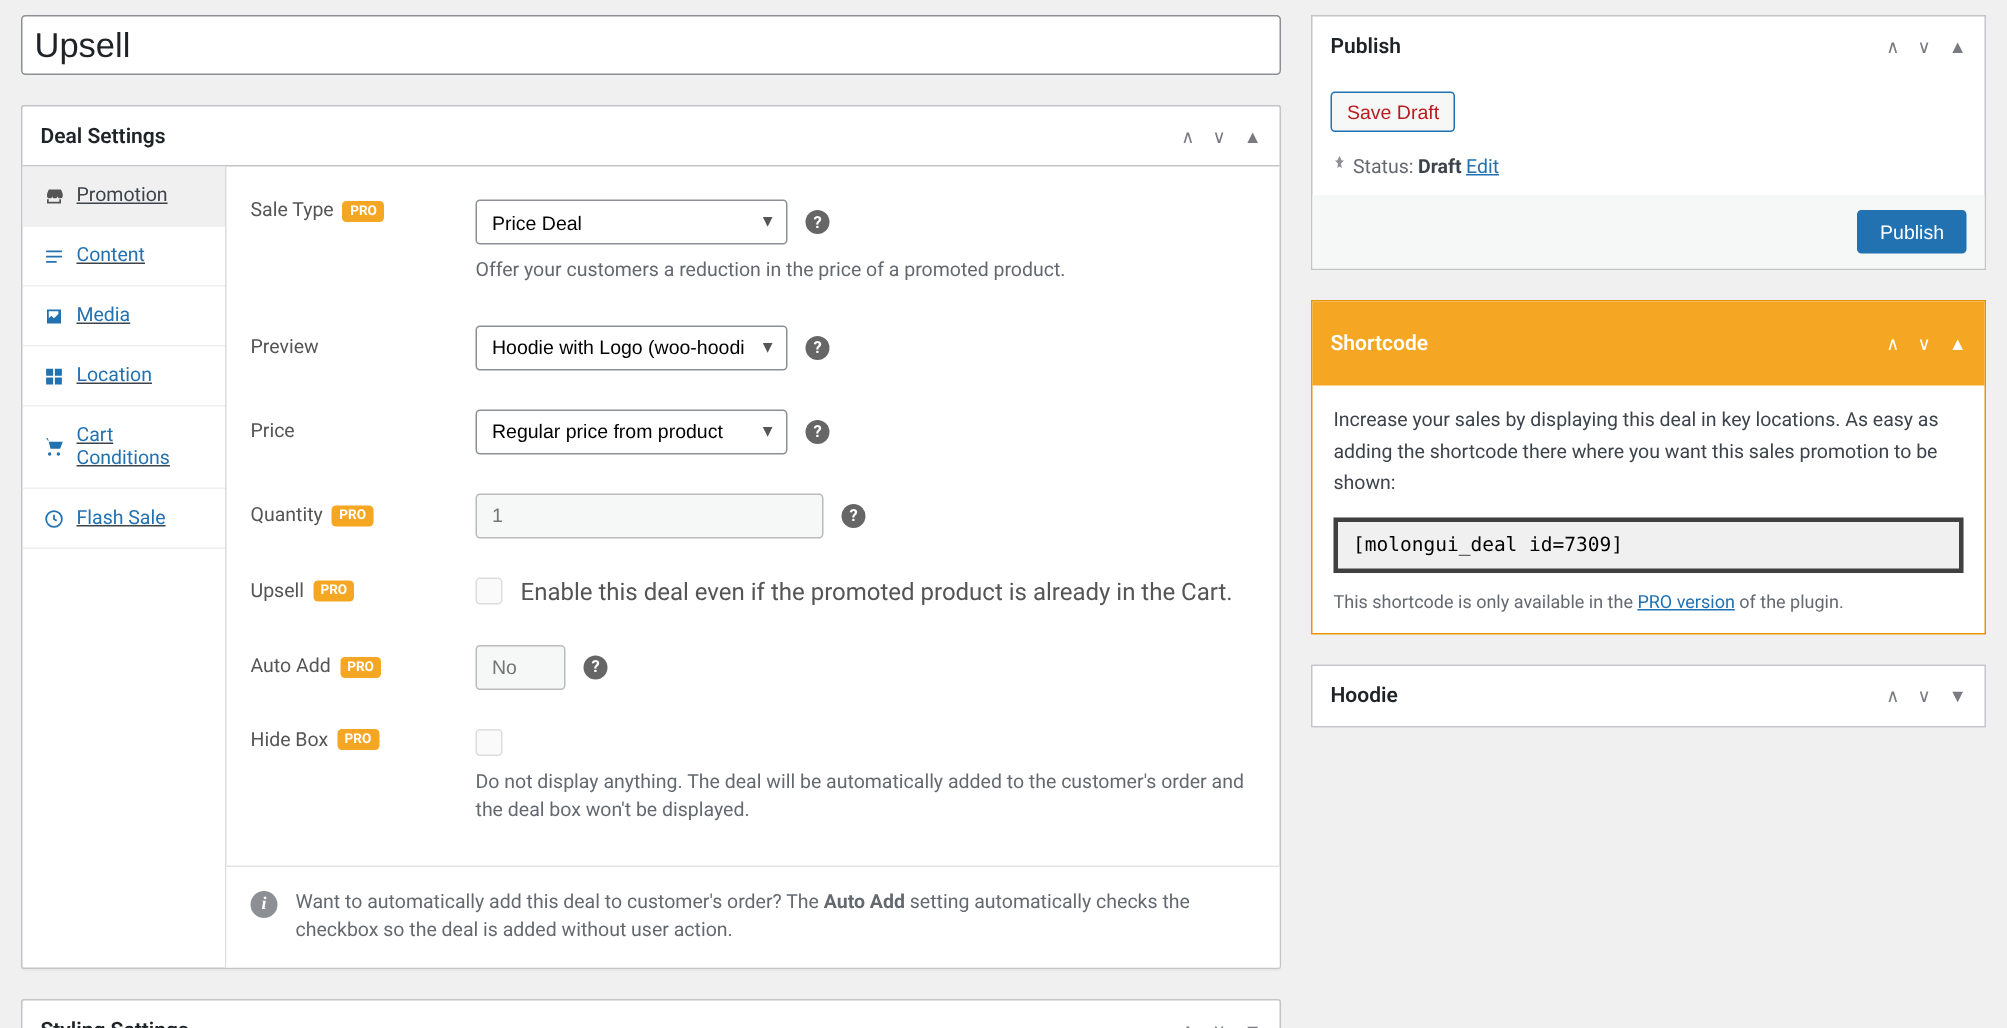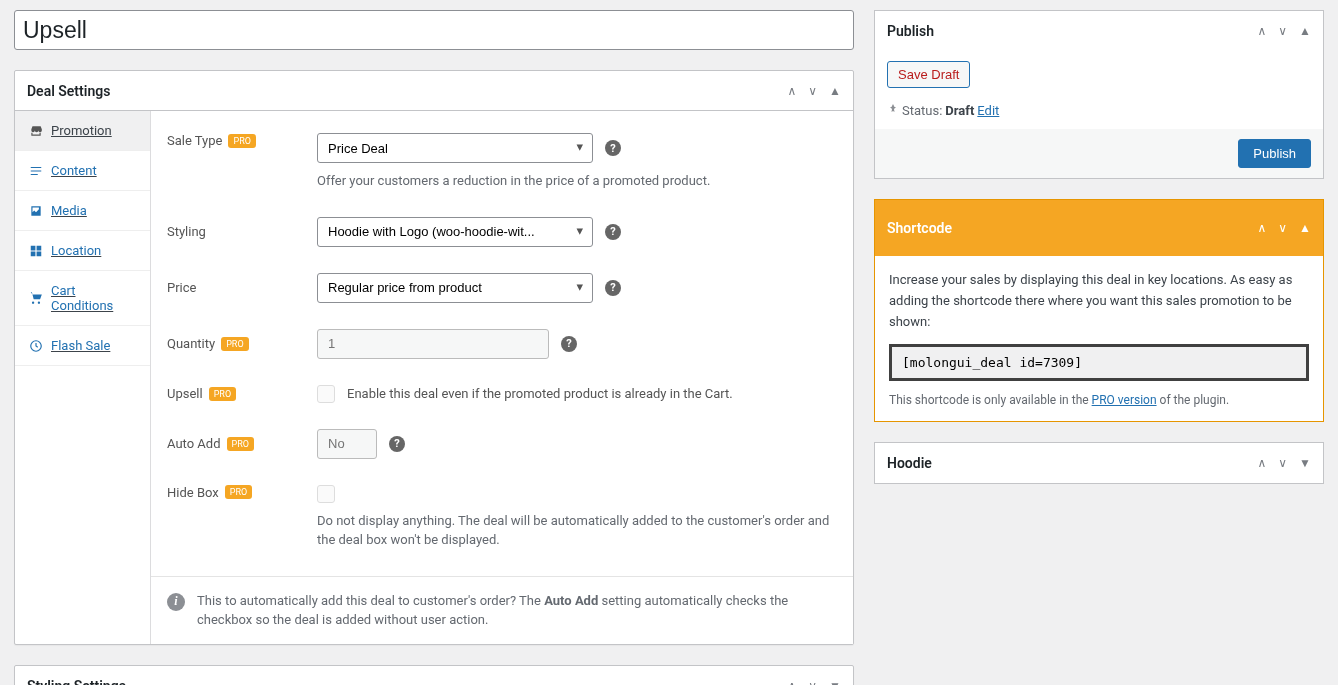--- a/index.html
+++ b/index.html
@@ -22,32 +22,32 @@
 .tab-item { display: flex; align-items: center; gap: 8px; padding: 12px 14px; border-bottom: 1px solid #eee; cursor: pointer; text-decoration: underline; }
 .tab-item.active { background: #f0f0f1; }
 .tab-item .icon { width: 14px; display:inline-flex; color: #444; }
 .tab-item.link .label { color: #2271b1; }
 .tab-item.active .label { color: #3c434a; }
 
 .panel { flex: 1; padding: 14px 16px 0; }
 .form-row { display: flex; align-items: center; padding: 8px 0 18px; }
 .form-row.top { align-items: flex-start; }
 .form-row .lbl { width: 150px; color: #555; font-size: 13px; display:flex; align-items:center; gap:6px; }
-.pro { background: #f5a623; color: #fff; font-size: 9px; font-weight: 400; padding: 2px 5px; border-radius: 3px; text-transform: uppercase; }
+.pro { background: #f5a623; color: #fff; font-size: 9px; font-weight: 700; padding: 2px 5px; border-radius: 3px; text-transform: uppercase; }
 .form-row .ctrl { display: flex; align-items: center; gap: 12px; }
-.sel { width: 276px; height: 30px; border: 1px solid #8c8f94; border-radius: 3px; padding: 0 28px 0 10px; background: #fff; appearance: none; position: relative; font-size: 13px; }
+.sel { width: 208px; height: 30px; border: 1px solid #8c8f94; border-radius: 3px; padding: 0 28px 0 10px; background: #fff; appearance: none; position: relative; font-size: 13px; }
 .sel-wrap { position: relative; }
 .sel-wrap::after { content: "▾"; position: absolute; right: 10px; top: 6px; color: #555; pointer-events:none; }
 .txt { width: 232px; height: 30px; border: 1px solid #bbb; border-radius: 3px; padding: 0 10px; background: #f6f7f7; color: #a7aaad; font-size: 13px; }
 .txt.sm { width: 60px; }
 .help-ico { width: 16px; height: 16px; border-radius: 50%; background: #666; color: #fff; display: inline-flex; align-items: center; justify-content: center; font-size: 11px; font-weight: 700; cursor: pointer; }
 .desc { color: #646970; font-size: 13px; margin-top: 8px; line-height: 1.5; }
 .desc-block { width: 520px; }
 .chk { width: 18px; height: 18px; border: 1px solid #ddd; border-radius: 3px; background: #fafafa; display: inline-block; }
-.chk-label { font-size: 13px; color: #555; text-align: right; }
+.chk-label { font-size: 16px; color: #555; text-align: right; }
 
 .sep { border-top: 1px solid #e4e4e4; margin: 8px -16px 0; }
 .info-bar { display: flex; gap: 12px; padding: 14px 16px; background: #fff; align-items:flex-start; }
 .info-ico { width: 18px; height: 18px; border-radius: 50%; background: #8c8f94; color: #fff; display:inline-flex; align-items:center; justify-content:center; font-size: 12px; font-weight:700; font-style: italic; font-family: serif; flex-shrink:0; margin-top:2px; }
 .info-txt { font-size: 13px; color: #646970; line-height:1.5; }
 
 .side-postbox { background: #fff; border: 1px solid #c3c4c7; margin-bottom: 20px; }
 .side-header { display:flex; align-items:center; padding: 0 12px; height: 40px; }
 .side-header h2 { font-size:14px; font-weight:600; flex:1; color:#1d2327; }
 .side-body { padding: 10px 12px; }
@@ -156,21 +156,21 @@
                   <select class="sel"><option>Price Deal</option></select>
                 </div>
                 <span class="help-ico">?</span>
               </div>
               <div class="desc desc-block">Offer your customers a reduction in the price of a promoted product.</div>
             </div>
           </div>
 
           <div class="form-row">
             <div class="lbl">
-                <span>Styling</span>
+                <span>Preview</span>
               </div>
             <div class="ctrl">
               <div class="sel-wrap">
                 <select class="sel"><option>Hoodie with Logo (woo-hoodie-wit...</option></select>
               </div>
               <span class="help-ico">?</span>
             </div>
           </div>
 
           <div class="form-row">
@@ -228,21 +228,21 @@
                   <span class="chk"></span>
                 </div>
               <div class="desc desc-block">Do not display anything. The deal will be automatically added to the customer's order and the deal box won't be displayed.</div>
             </div>
           </div>
 
           <div class="sep"></div>
           <div class="info-bar" style="margin:0 -16px;">
             <span class="info-ico">i</span>
             <div class="info-txt">
-              <span>This to automatically add this deal to customer's order? The </span><b>Auto Add</b><span> setting automatically checks the checkbox so the deal is added without user action.</span>
+              <span>Want to automatically add this deal to customer's order? The </span><b>Auto Add</b><span> setting automatically checks the checkbox so the deal is added without user action.</span>
             </div>
           </div>
         </div>
       </div>
     </div>
 
     <div class="postbox">
       <div class="postbox-header" style="border-bottom:none;">
         <h2>Styling Settings</h2>
         <div class="handle-actions">

